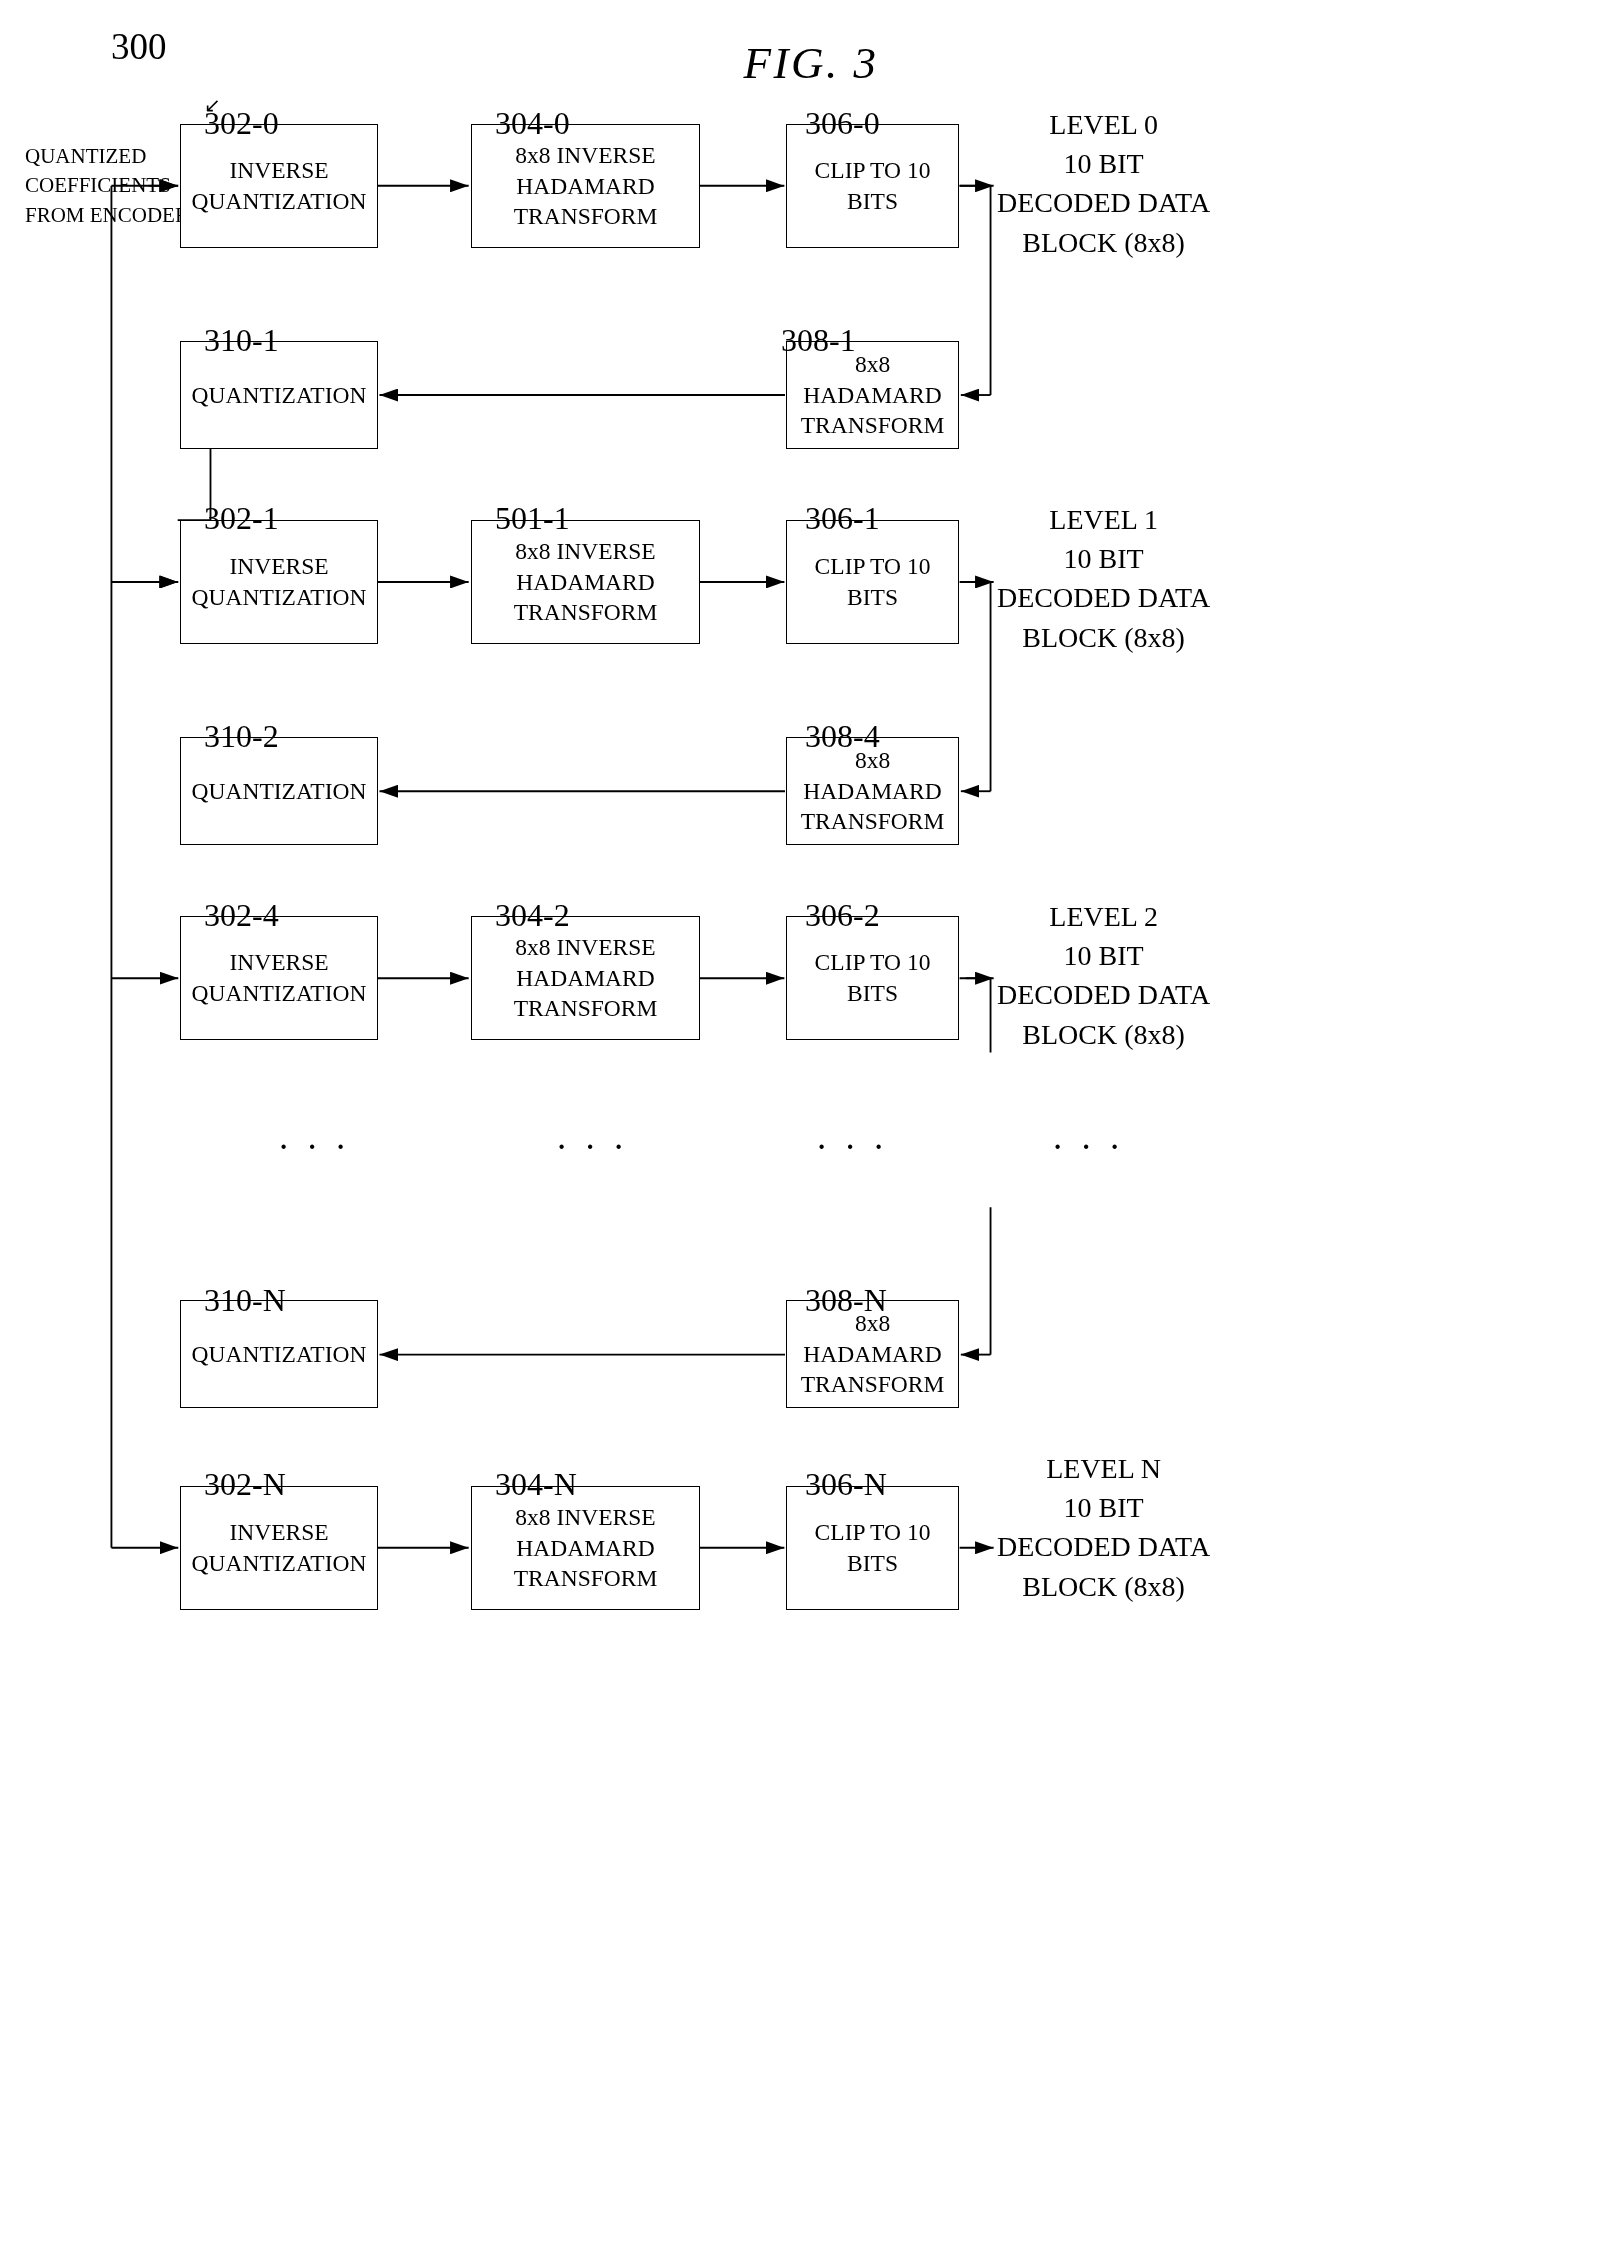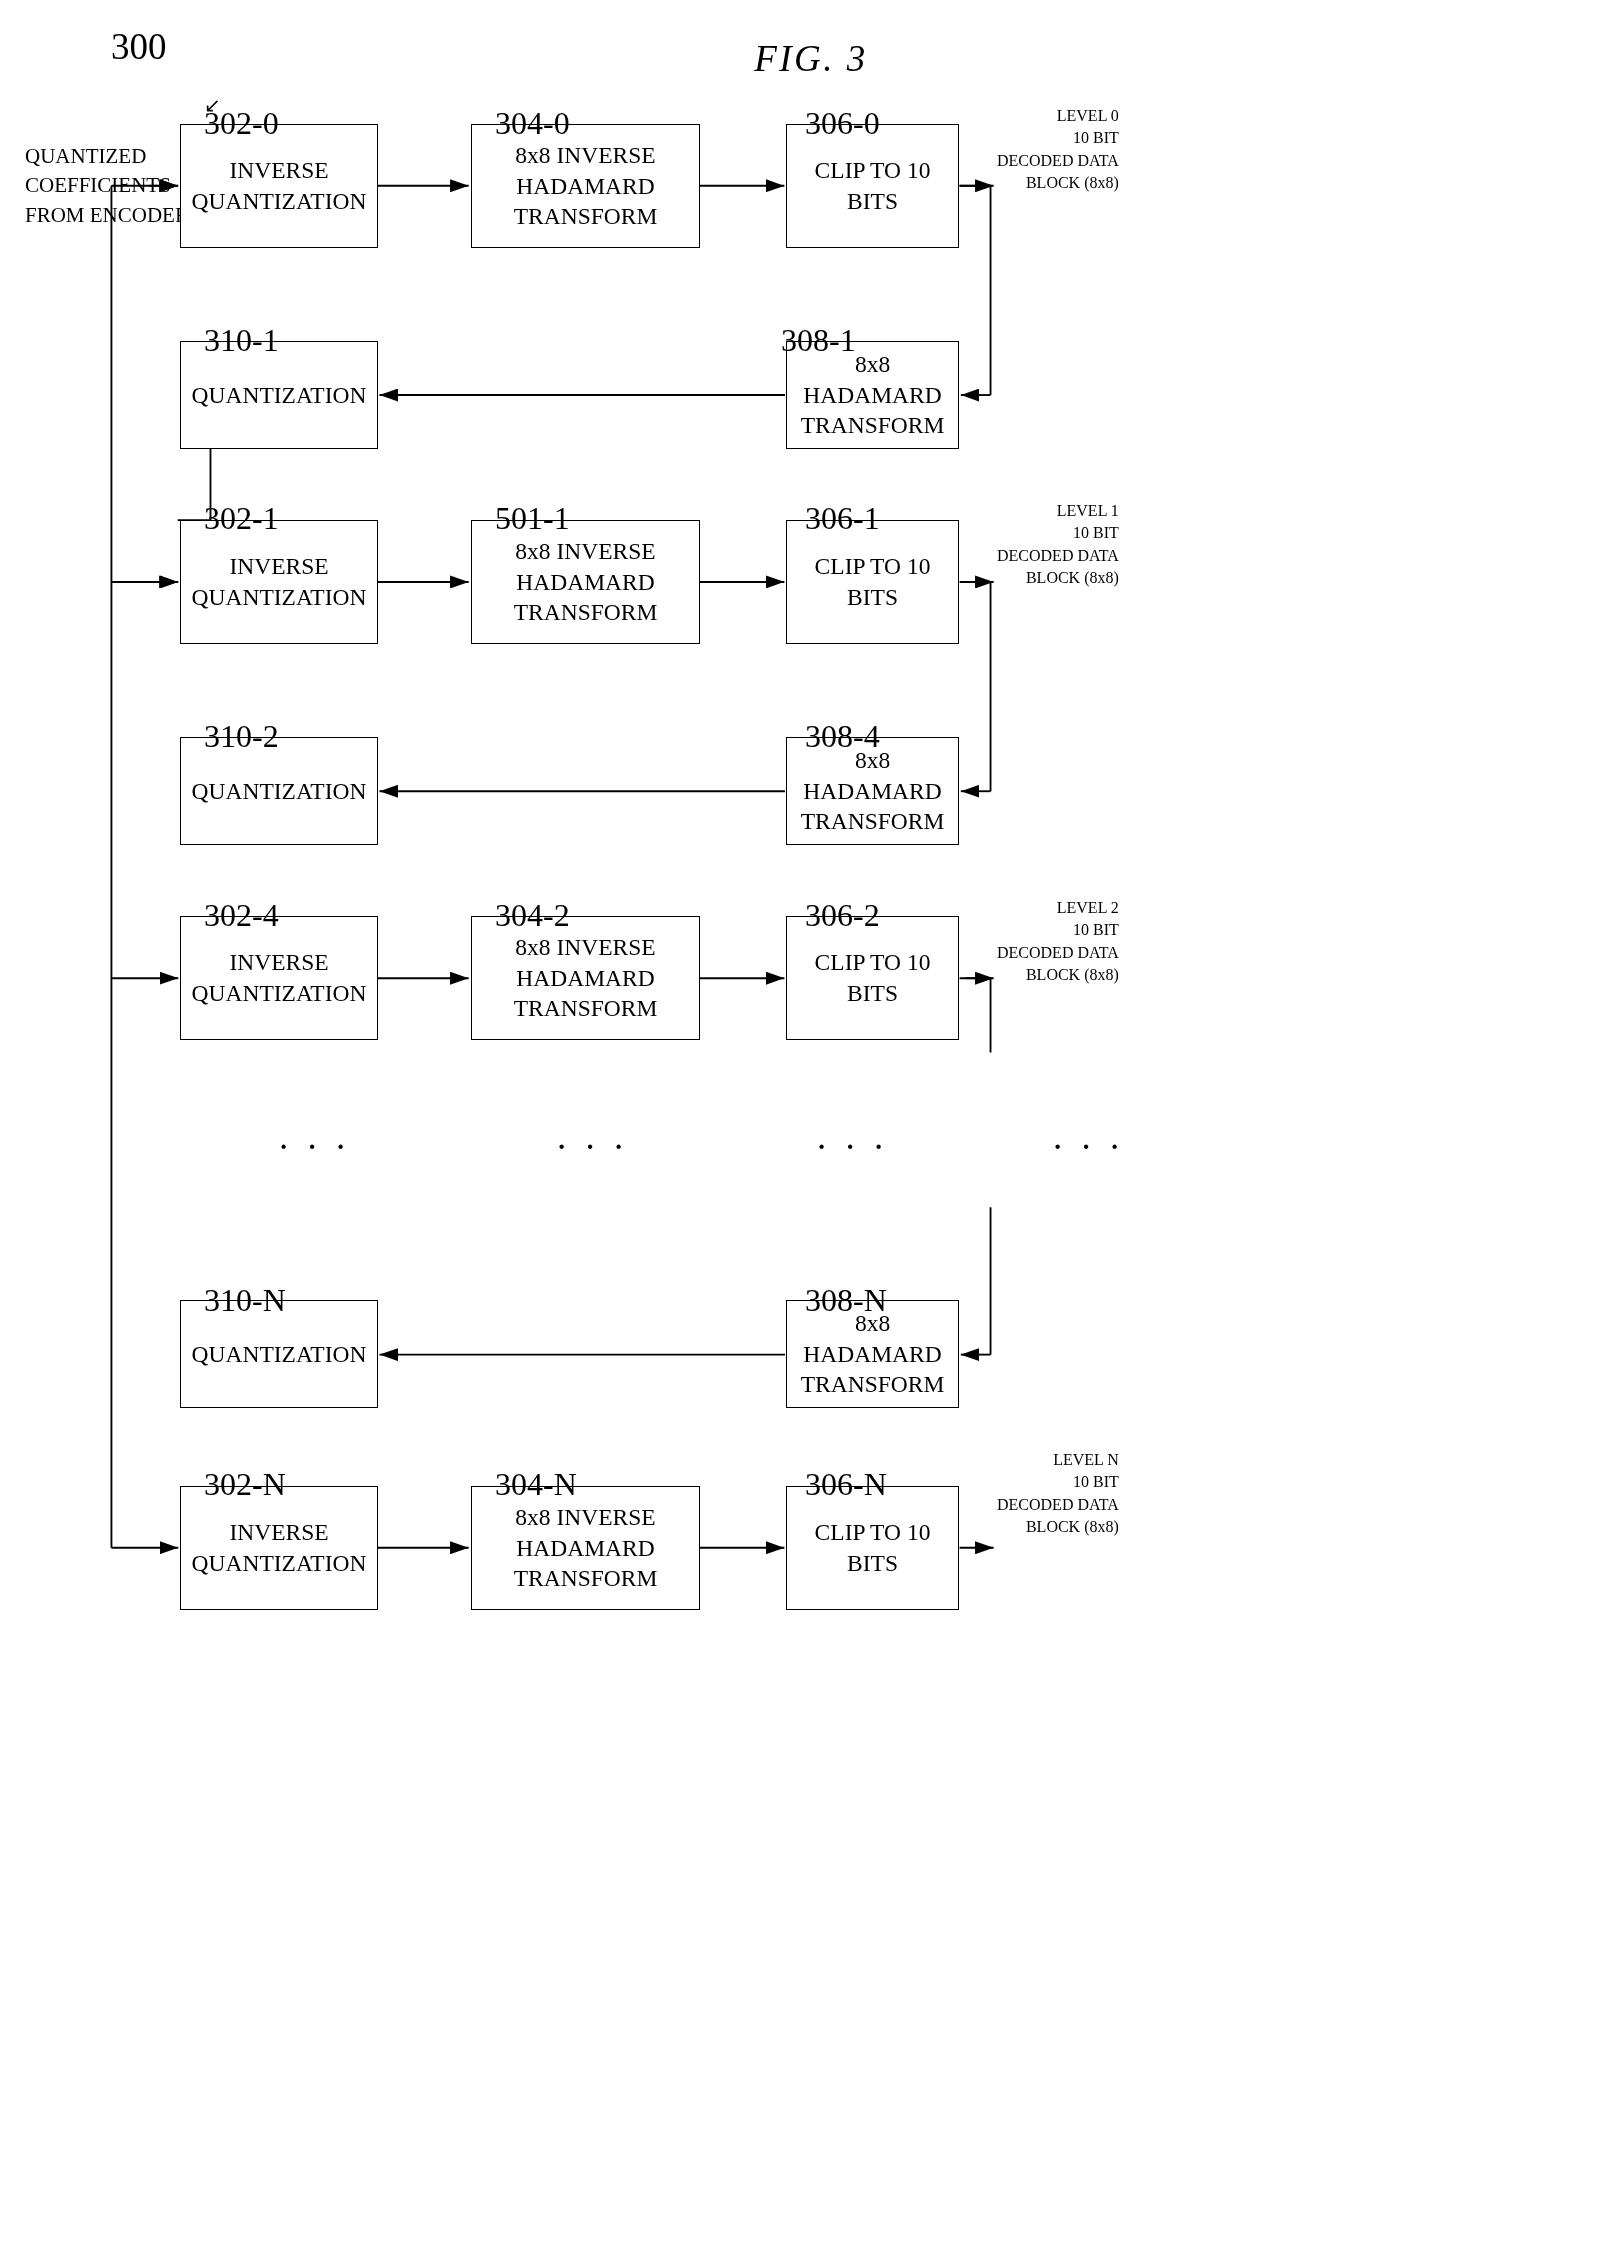--- a/index.html
+++ b/index.html
@@ -17,21 +17,21 @@
       top: 0; left: 0;
       width: 1622px;
       height: 2261px;
     }
 
     .fig-title {
       position: absolute;
       top: 37px;
       left: 50%;
       transform: translateX(-50%);
-      font-size: 37px;
+      font-size: 45px;
       font-style: italic;
       font-weight: normal;
       letter-spacing: 2.5px;
     }
 
     .fig-number {
       position: absolute;
       top: 25px;
       left: 111px;
       font-size: 37px;
@@ -78,24 +78,24 @@
     .input-label {
       position: absolute;
       font-size: 21px;
       font-family: 'Times New Roman', Times, serif;
       line-height: 1.4;
     }
 
     
     .side-label {
       position: absolute;
-      font-size: 16px;
+      font-size: 28px;
       font-family: 'Times New Roman', Times, serif;
       line-height: 1.4;
-      text-align: right;
+      text-align: center;
     }
 
     .dots-label {
       position: absolute;
       font-size: 37px;
       letter-spacing: 5px;
     }
   </style>
 </head>
 <body>

